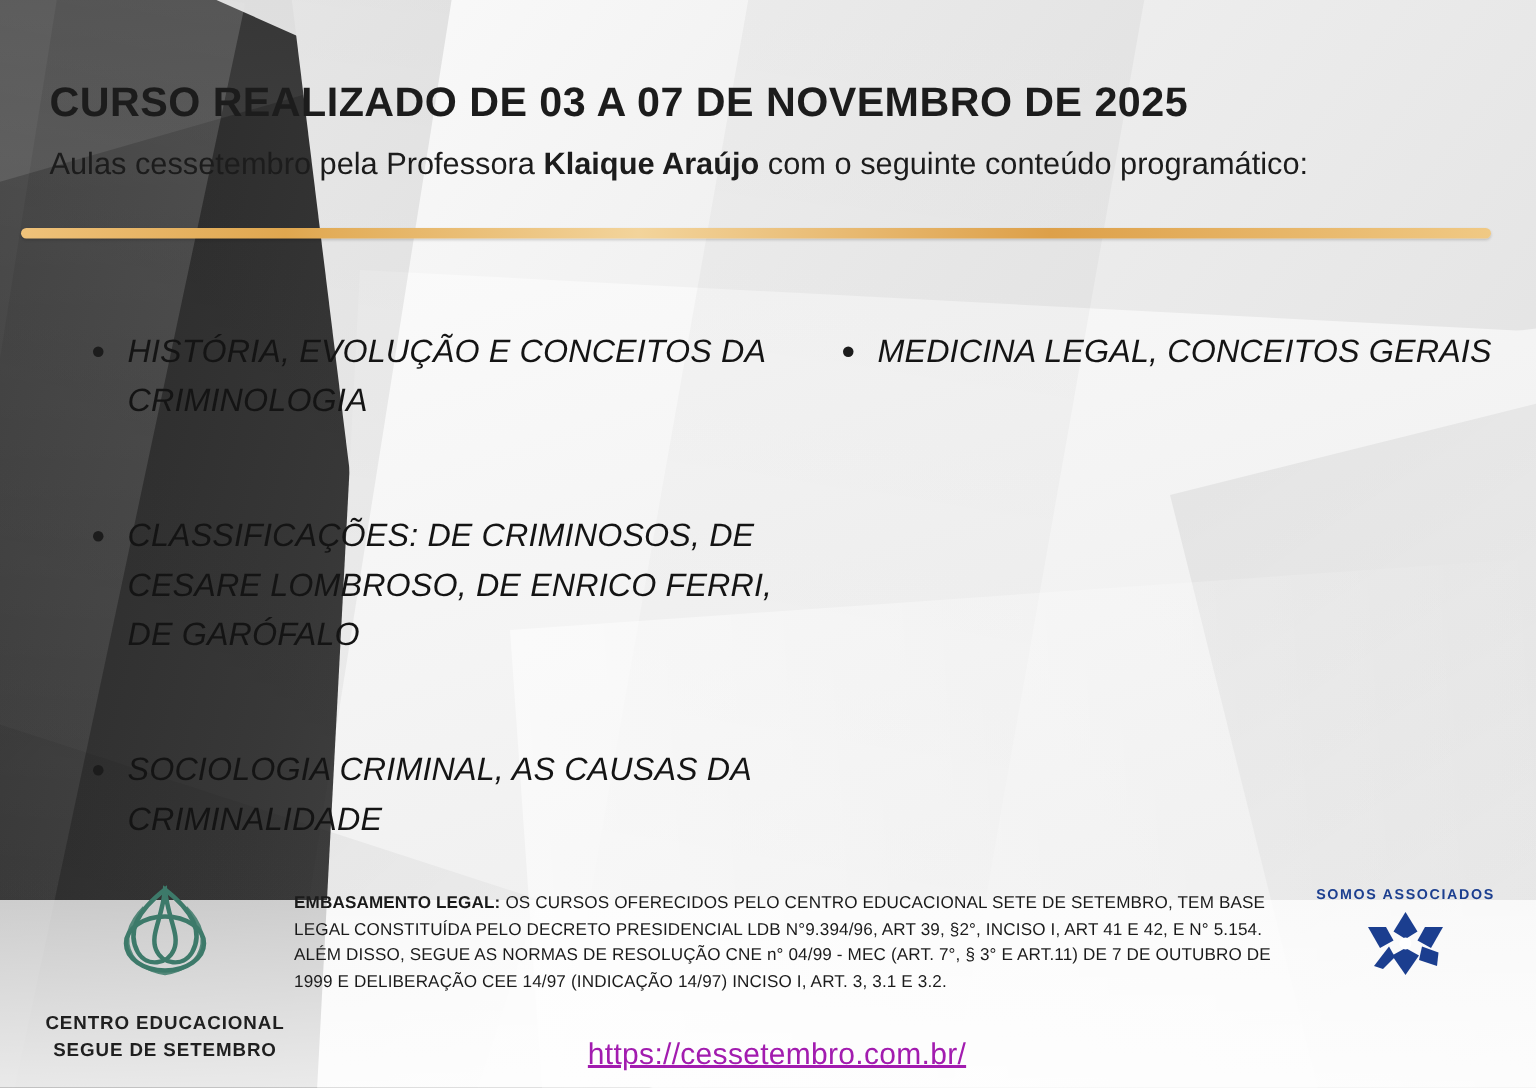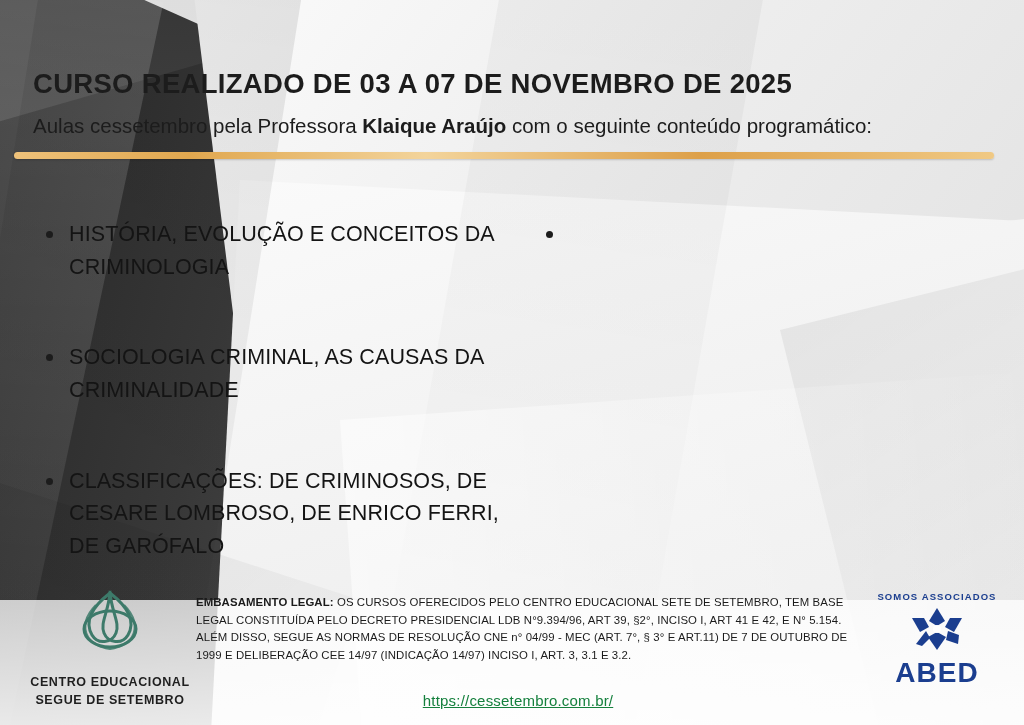--- a/index.html
+++ b/index.html
@@ -97,21 +97,21 @@
     left: 0px; top: 600px;
     width: 1100px; height: 220px;
     background: linear-gradient(180deg, rgba(255,255,255,.75), #ffffff);
     transform: rotate(0deg);
   }
 
   
   .header {
     position: absolute;
     left: 33px;
-    top: 68px;
+    top: 52px;
     width: 960px;
   }
   .title {
     font-size: 27.5px;
     font-weight: bold;
     letter-spacing: .3px;
     color: #1c1c1c;
     margin: 0 0 14px 0;
     white-space: nowrap;
   }
@@ -130,25 +130,26 @@
     width: 980px;
     height: 7px;
     border-radius: 4px;
     background: linear-gradient(90deg, #efc27a 0%, #e0a74f 18%, #f3d49b 42%, #dda049 70%, #f0c984 100%);
     box-shadow: 0 1px 2px rgba(0,0,0,.18);
   }
 
   
   .content {
     position: absolute;
-    left: 36px;
+    left: 52px;
     top: 218px;
     width: 970px;
     display: flex;
     gap: 20px;
+    font-style: italic;
   }
   .col { width: 480px; }
   .col-right { padding-left: 10px; }
 
   .bullet-item {
     display: flex;
     align-items: flex-start;
     margin-bottom: 58px;
   }
   .bullet-dot {
@@ -203,22 +204,22 @@
     letter-spacing: .1px;
   }
   .legal .lead { font-weight: bold; }
 
   .site-link {
     position: absolute;
     left: 182px;
     top: 122px;
     width: 672px;
     text-align: center;
-    font-size: 15px;
-    color: #15803d;
+    font-size: 20px;
+    color: #a21caf;
     text-decoration: underline;
     letter-spacing: .2px;
   }
 
   .logo-right {
     position: absolute;
     left: 862px;
     top: 21px;
     width: 150px;
     text-align: center;
@@ -276,30 +277,31 @@
   <div class="rule"></div>
 
   <div class="content">
     <div class="col col-left">
       <div class="bullet-item">
         <span class="bullet-dot"></span>
         <span class="bullet-text">HISTÓRIA, EVOLUÇÃO E CONCEITOS DA CRIMINOLOGIA</span>
       </div>
       <div class="bullet-item">
         <span class="bullet-dot"></span>
-        <span class="bullet-text">SOCIOLOGIA CRIMINAL, AS CAUSAS DA CRIMINALIDADE</span>
+        <span class="bullet-text">CLASSIFICAÇÕES: DE CRIMINOSOS, DE CESARE LOMBROSO, DE ENRICO FERRI, DE GARÓFALO</span>
       </div>
       <div class="bullet-item">
         <span class="bullet-dot"></span>
-        <span class="bullet-text">CLASSIFICAÇÕES: DE CRIMINOSOS, DE CESARE LOMBROSO, DE ENRICO FERRI, DE GARÓFALO</span>
+        <span class="bullet-text">SOCIOLOGIA CRIMINAL, AS CAUSAS DA CRIMINALIDADE</span>
       </div>
     </div>
     <div class="col col-right">
       <div class="bullet-item">
         <span class="bullet-dot"></span>
+        <span class="bullet-text">MEDICINA LEGAL, CONCEITOS GERAIS</span>
       </div>
     </div>
   </div>
 
   <div class="footer">
 
     <div class="logo-left">
       <div class="mark">
         <svg width="96" height="72" viewBox="0 0 96 72" aria-hidden="true">
           <g fill="none" stroke="#3d7a6a" stroke-width="3">
@@ -330,17 +332,16 @@
             <path d="M31 4 L39 17 L31 22 L23 17 Z"></path>
             <path d="M56 14 L48 28 L39 23 L44 14 Z"></path>
             <path d="M6 14 L18 14 L23 23 L14 28 Z"></path>
             <path d="M31 46 L22 33 L31 28 L40 33 Z"></path>
             <path d="M52 40 L40 36 L42 27 L53 31 Z"></path>
             <path d="M10 40 L20 27 L24 34 L16 42 Z"></path>
           </g>
           <circle cx="31" cy="25" r="4" fill="#ffffff"></circle>
         </svg>
       </div>
-      <div class="abed">ABED</div>
     </div>
 
   </div>
 </div>
 
 </body></html>

